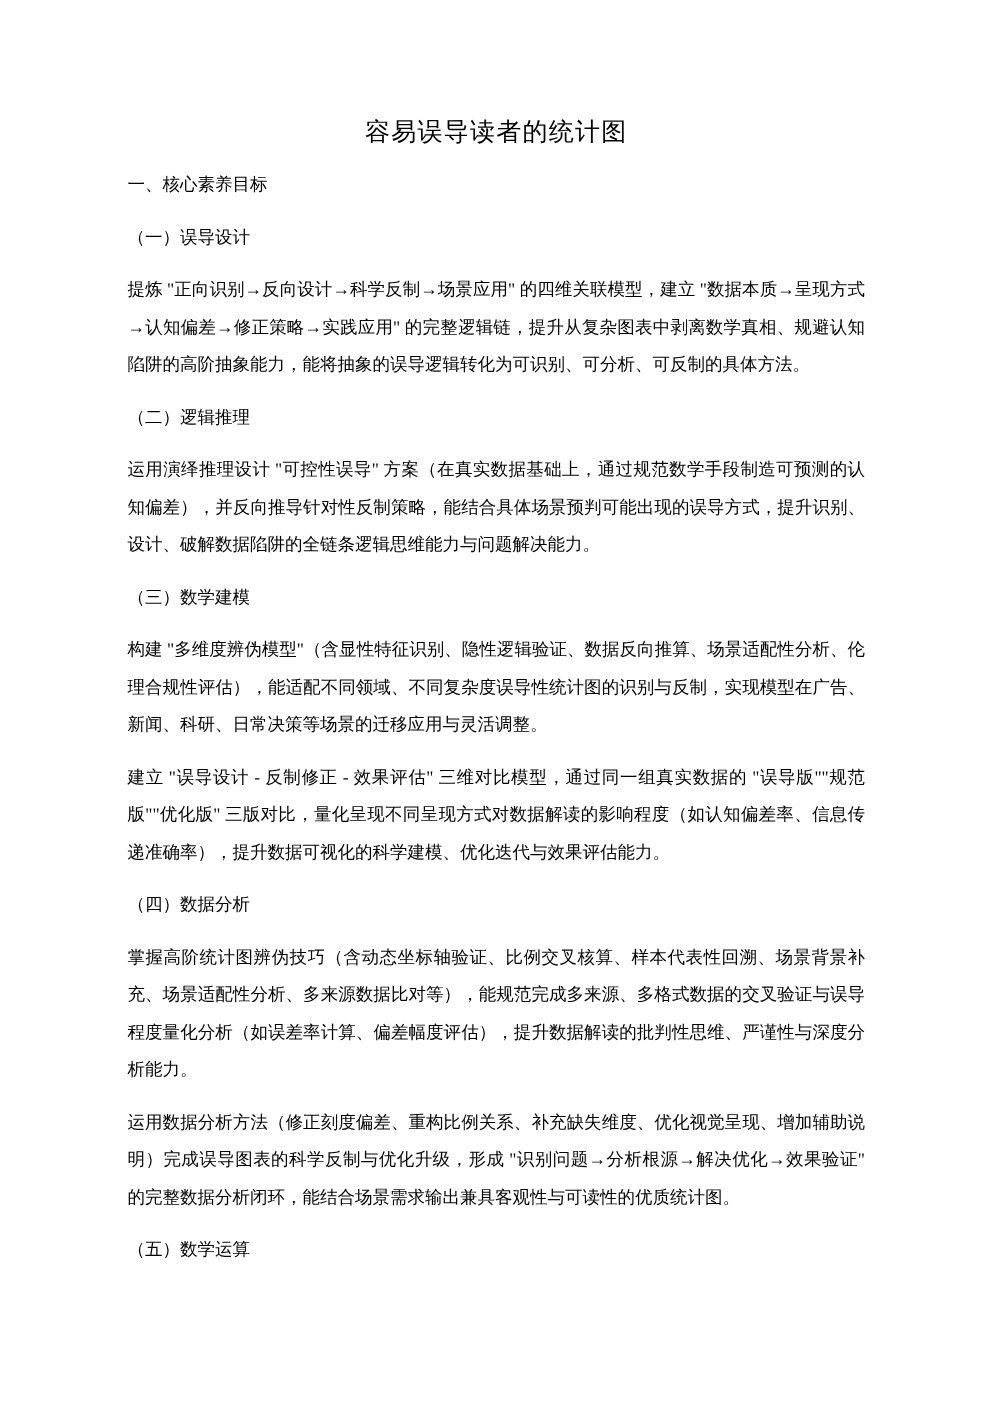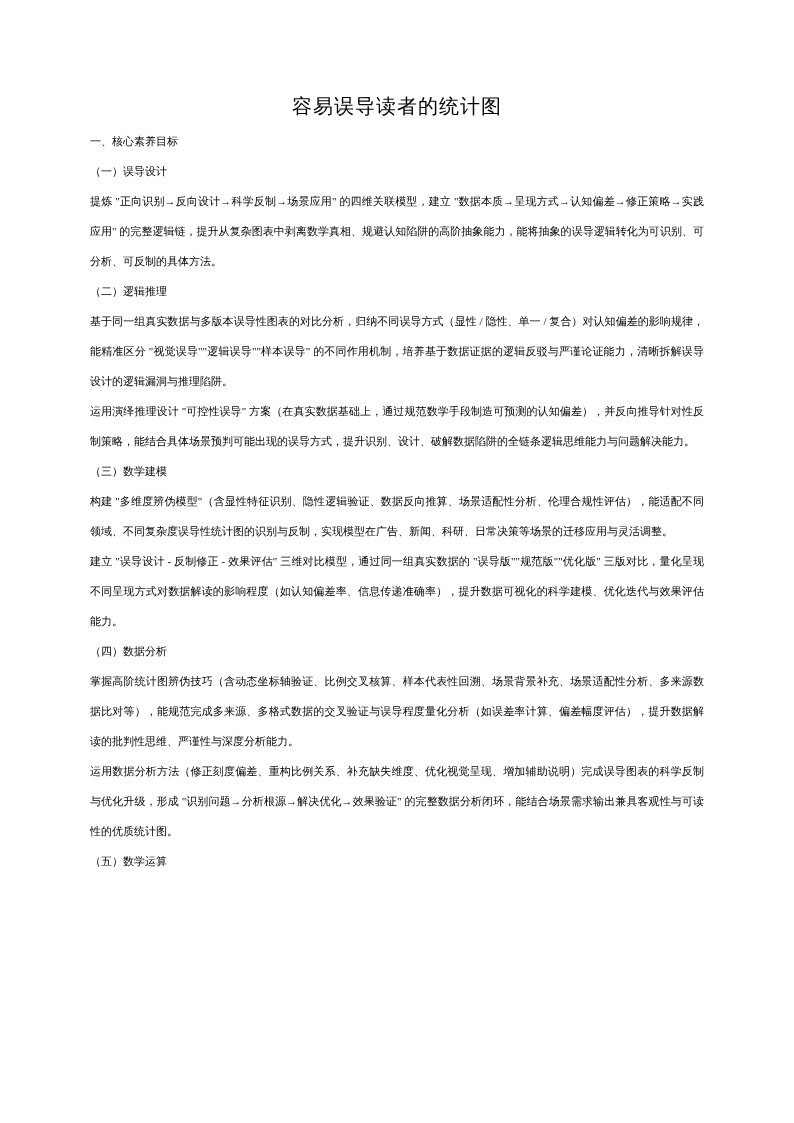--- a/index.html
+++ b/index.html
@@ -20,41 +20,40 @@
   }
   .doc-title {
     font-size: 20px;
     line-height: 32px;
     font-weight: normal;
     text-align: center;
     margin: 0 0 4px 0;
     letter-spacing: 1px;
   }
   .block {
-    font-size: 11px;
+    font-size: 14px;
     line-height: 30px;
-    margin: 0;
+    margin: 12px;
     text-align: justify;
     word-break: break-all;
   }
   .heading, .subheading {
     text-align: left;
   }
 </style>
 </head>
 <body>
 
 <div class="page">
   <h1 class="doc-title">容易误导读者的统计图</h1>
 
   <p class="block heading">一、核心素养目标</p>
   <p class="block subheading">（一）误导设计</p>
   <p class="block paragraph">提炼 "正向识别→反向设计→科学反制→场景应用" 的四维关联模型，建立 "数据本质→呈现方式→认知偏差→修正策略→实践应用" 的完整逻辑链，提升从复杂图表中剥离数学真相、规避认知陷阱的高阶抽象能力，能将抽象的误导逻辑转化为可识别、可分析、可反制的具体方法。</p>
   <p class="block subheading">（二）逻辑推理</p>
-  <p class="block paragraph">基于同一组真实数据与多版本误导性图表的对比分析，归纳不同误导方式（显性 / 隐性、单一 / 复合）对认知偏差的影响规律，能精准区分 "视觉误导""逻辑误导""样本误导" 的不同作用机制，培养基于数据证据的逻辑反驳与严谨论证能力，清晰拆解误导设计的逻辑漏洞与推理陷阱。</p>
   <p class="block paragraph">运用演绎推理设计 "可控性误导" 方案（在真实数据基础上，通过规范数学手段制造可预测的认知偏差），并反向推导针对性反制策略，能结合具体场景预判可能出现的误导方式，提升识别、设计、破解数据陷阱的全链条逻辑思维能力与问题解决能力。</p>
   <p class="block subheading">（三）数学建模</p>
   <p class="block paragraph">构建 "多维度辨伪模型"（含显性特征识别、隐性逻辑验证、数据反向推算、场景适配性分析、伦理合规性评估），能适配不同领域、不同复杂度误导性统计图的识别与反制，实现模型在广告、新闻、科研、日常决策等场景的迁移应用与灵活调整。</p>
   <p class="block paragraph">建立 "误导设计 - 反制修正 - 效果评估" 三维对比模型，通过同一组真实数据的 "误导版""规范版""优化版" 三版对比，量化呈现不同呈现方式对数据解读的影响程度（如认知偏差率、信息传递准确率），提升数据可视化的科学建模、优化迭代与效果评估能力。</p>
   <p class="block subheading">（四）数据分析</p>
   <p class="block paragraph">掌握高阶统计图辨伪技巧（含动态坐标轴验证、比例交叉核算、样本代表性回溯、场景背景补充、场景适配性分析、多来源数据比对等），能规范完成多来源、多格式数据的交叉验证与误导程度量化分析（如误差率计算、偏差幅度评估），提升数据解读的批判性思维、严谨性与深度分析能力。</p>
   <p class="block paragraph">运用数据分析方法（修正刻度偏差、重构比例关系、补充缺失维度、优化视觉呈现、增加辅助说明）完成误导图表的科学反制与优化升级，形成 "识别问题→分析根源→解决优化→效果验证" 的完整数据分析闭环，能结合场景需求输出兼具客观性与可读性的优质统计图。</p>
   <p class="block subheading">（五）数学运算</p>
 
 </div>

